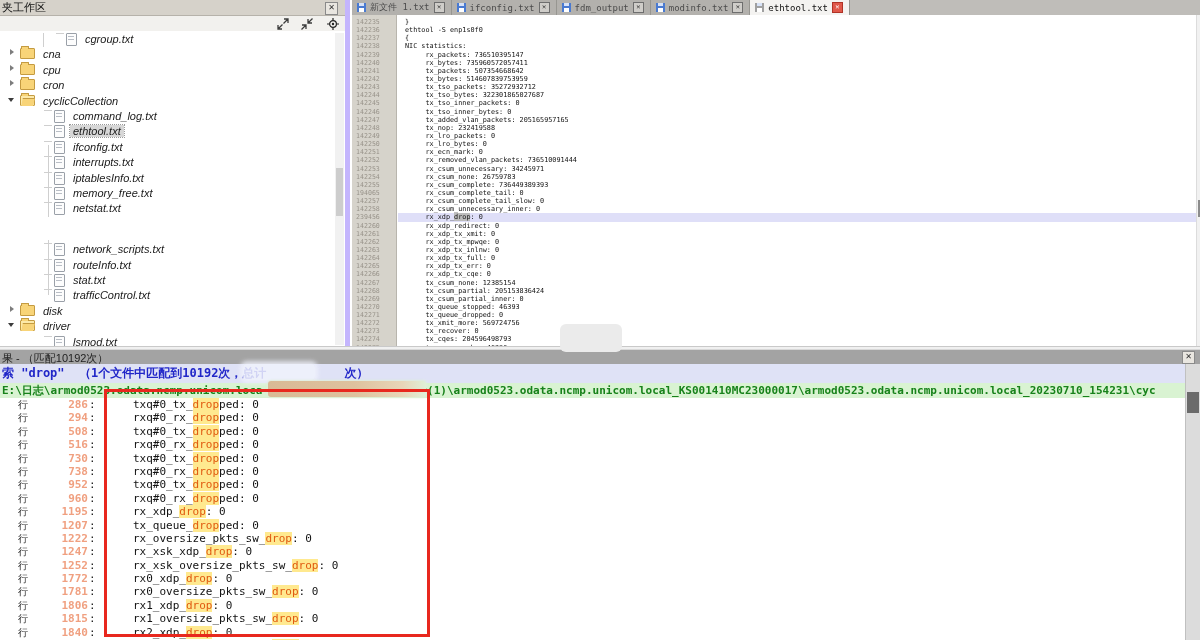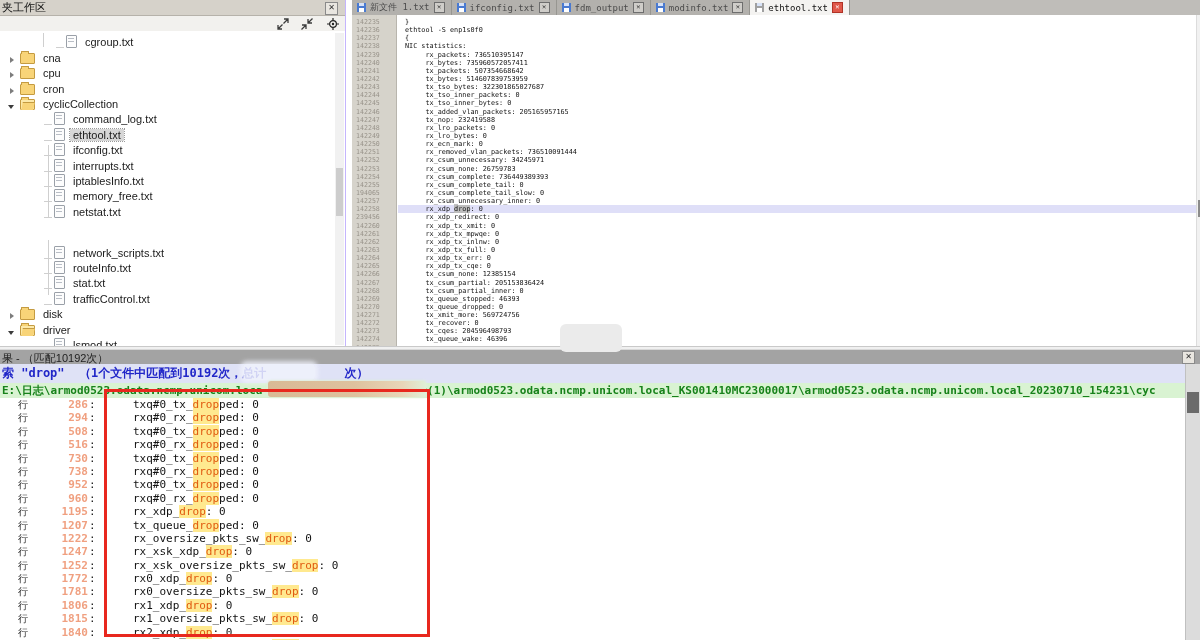--- a/index.html
+++ b/index.html
@@ -1,30 +1,30 @@
 <!DOCTYPE html>
 <html><head>
 <meta charset="utf-8">
 <style>
   html,body{margin:0;padding:0;background:#888;}
   .screen{position:relative;width:1200px;height:640px;background:#ffffff;overflow:hidden;
           font-family:"Liberation Sans",sans-serif;font-size:11px;color:#1a1a1a;}
 
   
-  .ws-panel{position:absolute;left:0;top:0;width:345px;height:346px;background:#fff;border-right:1px solid #c4b5fd;}
+  .ws-panel{position:absolute;left:0;top:0;width:345px;height:346px;background:#fff;border-right:5px solid #c4b5fd;}
   .ws-header{position:absolute;left:0;top:0;width:100%;height:15px;background:#d6d2ca;border-bottom:1px solid #b6b2aa;
              display:flex;align-items:center;}
   .ws-title{padding-left:2px;font-size:11px;color:#111;white-space:nowrap;overflow:hidden;}
   .ws-close{position:absolute;right:7px;top:2px;width:11px;height:11px;border:1px solid #8a8a8a;background:#e9e6e0;
             font-size:8px;line-height:10px;text-align:center;color:#333;}
   .ws-toolbar{position:absolute;left:0;top:16px;width:100%;height:15px;background:#f2f1ee;}
   .ws-tool{position:absolute;top:2px;width:12px;height:12px;}
   .ws-tool svg{display:block;}
   .ws-tree{position:absolute;left:0;top:33px;width:334px;height:313px;overflow:hidden;background:#fff;}
-  .tree-row{position:relative;height:15.4px;display:flex;align-items:flex-end;white-space:nowrap;}
+  .tree-row{position:relative;height:15.4px;display:flex;align-items:flex-start;white-space:nowrap;font-style:italic;}
   .tree-row.lvl1{padding-left:8px;}
   .tree-row.lvl2{padding-left:44px;}
   .tree-row.lvl3{padding-left:56px;}
   .tree-gap{height:25.6px;background:#fff;}
   .chev{width:8px;height:8px;margin-right:4px;flex:0 0 auto;position:relative;}
   .chev.closed::after{content:'';position:absolute;left:2px;top:1px;border-left:4px solid #7d7d7d;
         border-top:3px solid transparent;border-bottom:3px solid transparent;}
   .chev.open::after{content:'';position:absolute;left:0px;top:3px;border-top:4px solid #3c3c3c;
         border-left:3px solid transparent;border-right:3px solid transparent;}
   .folder-ic{width:13px;height:9px;background:#f8d478;border:1px solid #c49b41;border-radius:1px;
@@ -319,20 +319,21 @@
       <div class="margin-col"></div>
       <div class="code-area">
           <div class="code-line">}</div>
           <div class="code-line">ethtool -S enp1s0f0</div>
           <div class="code-line">{</div>
           <div class="code-line">NIC statistics:</div>
           <div class="code-line">     rx_packets: 736510395147</div>
           <div class="code-line">     rx_bytes: 735960572057411</div>
           <div class="code-line">     tx_packets: 507354668642</div>
           <div class="code-line">     tx_bytes: 514607839753959</div>
+          <div class="code-line">     tx_tso_packets: 35272932712</div>
           <div class="code-line">     tx_tso_bytes: 322301865027687</div>
           <div class="code-line">     tx_tso_inner_packets: 0</div>
           <div class="code-line">     tx_tso_inner_bytes: 0</div>
           <div class="code-line">     tx_added_vlan_packets: 205165957165</div>
           <div class="code-line">     tx_nop: 232419588</div>
           <div class="code-line">     rx_lro_packets: 0</div>
           <div class="code-line">     rx_lro_bytes: 0</div>
           <div class="code-line">     rx_ecn_mark: 0</div>
           <div class="code-line">     rx_removed_vlan_packets: 736510091444</div>
           <div class="code-line">     rx_csum_unnecessary: 34245971</div>

